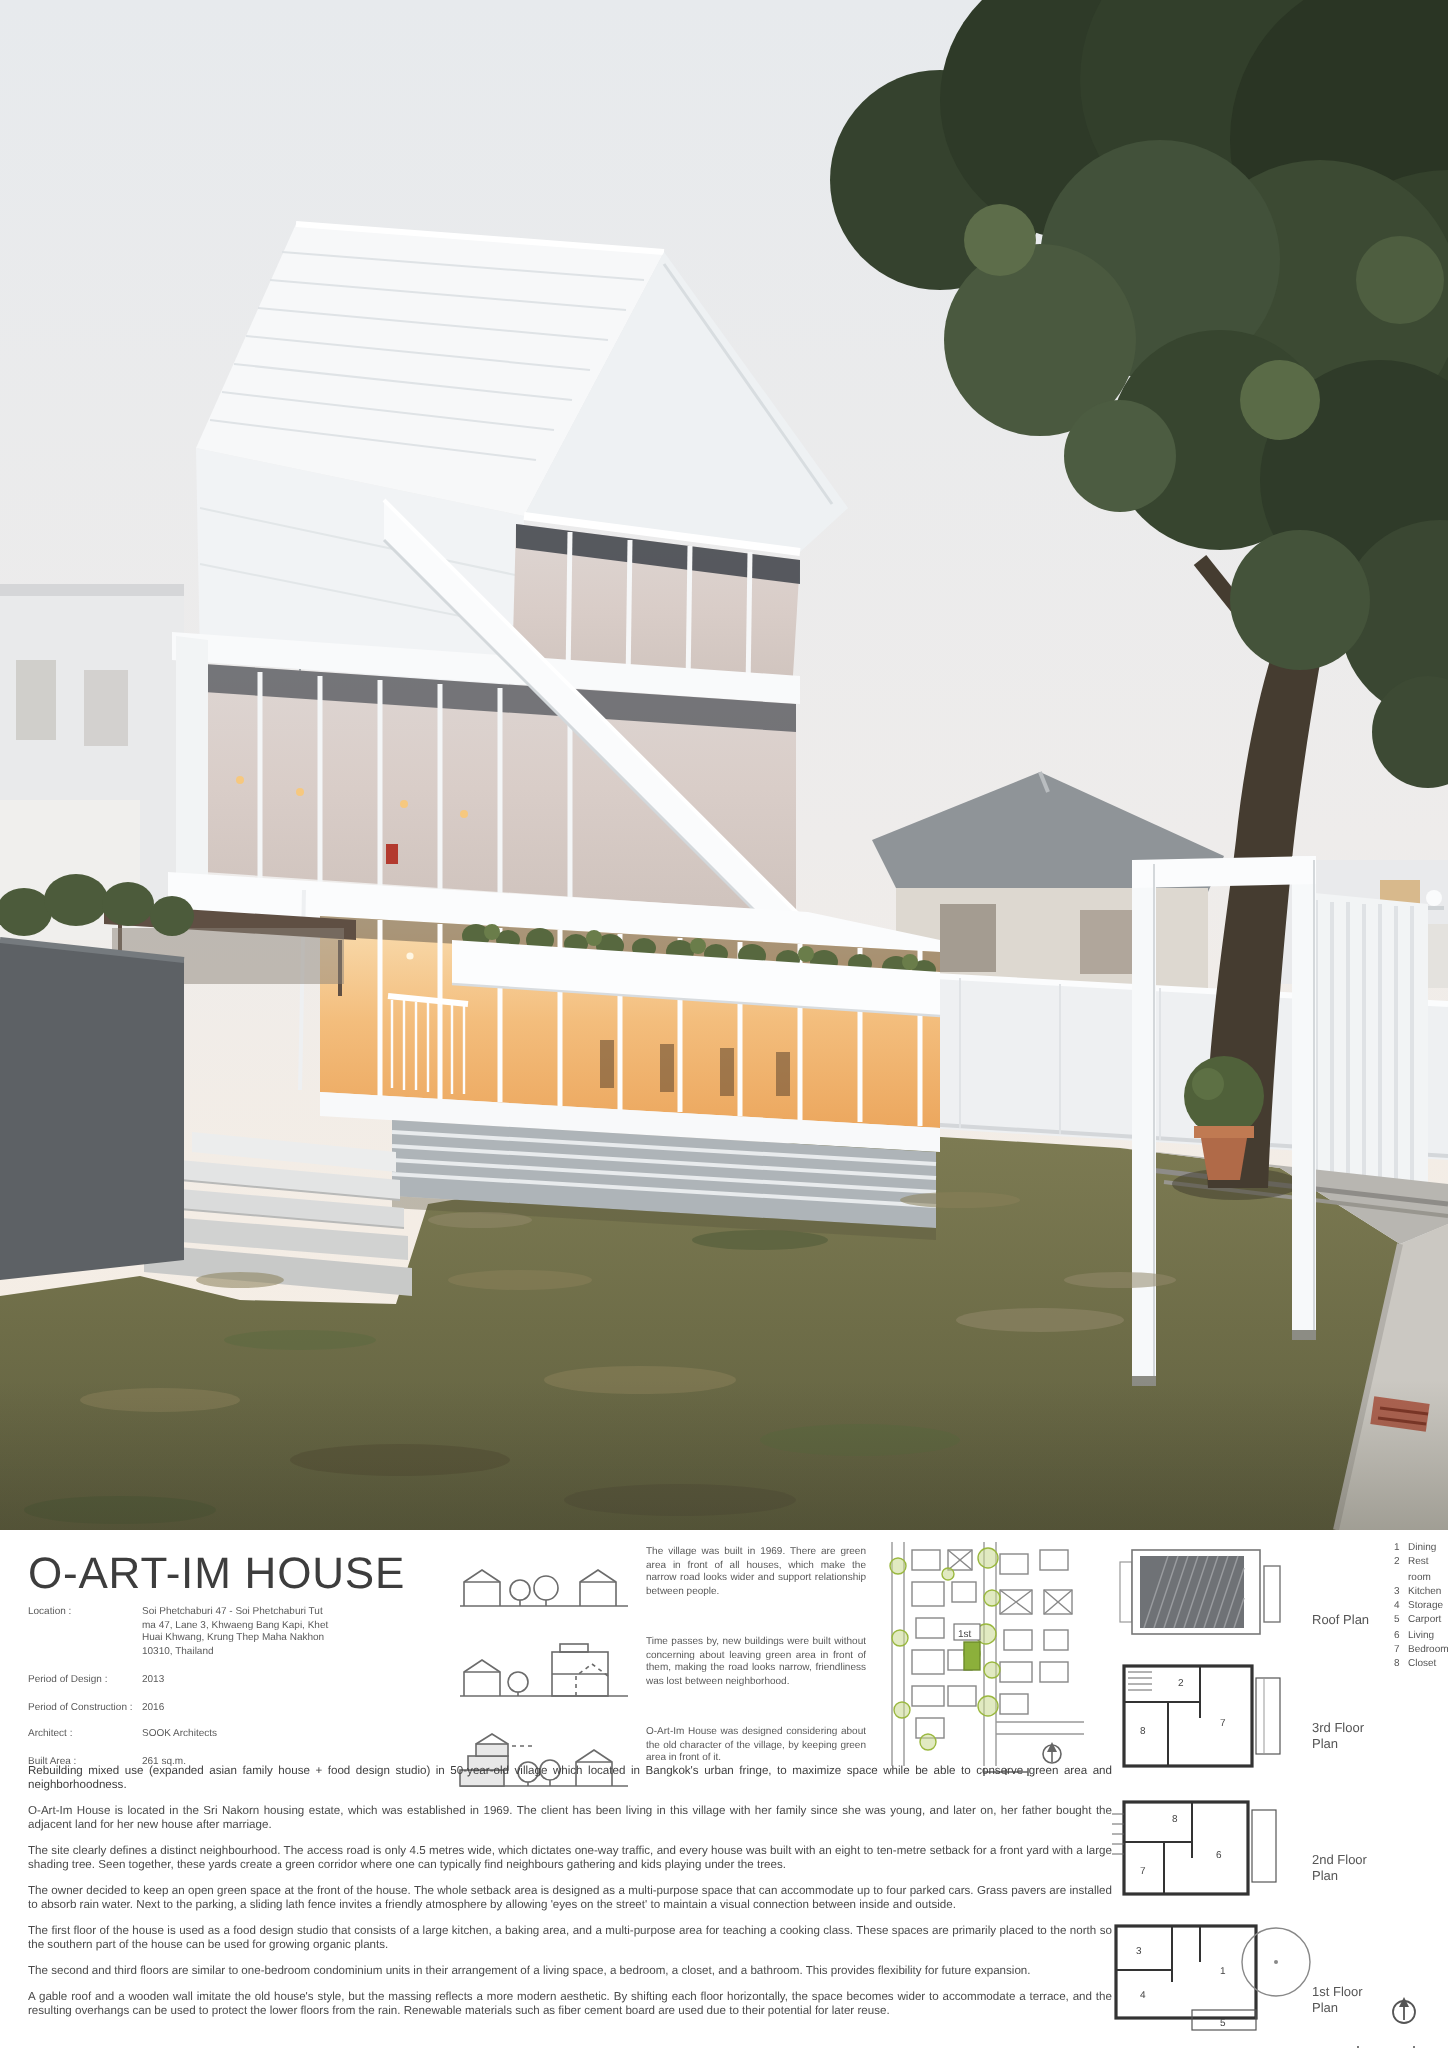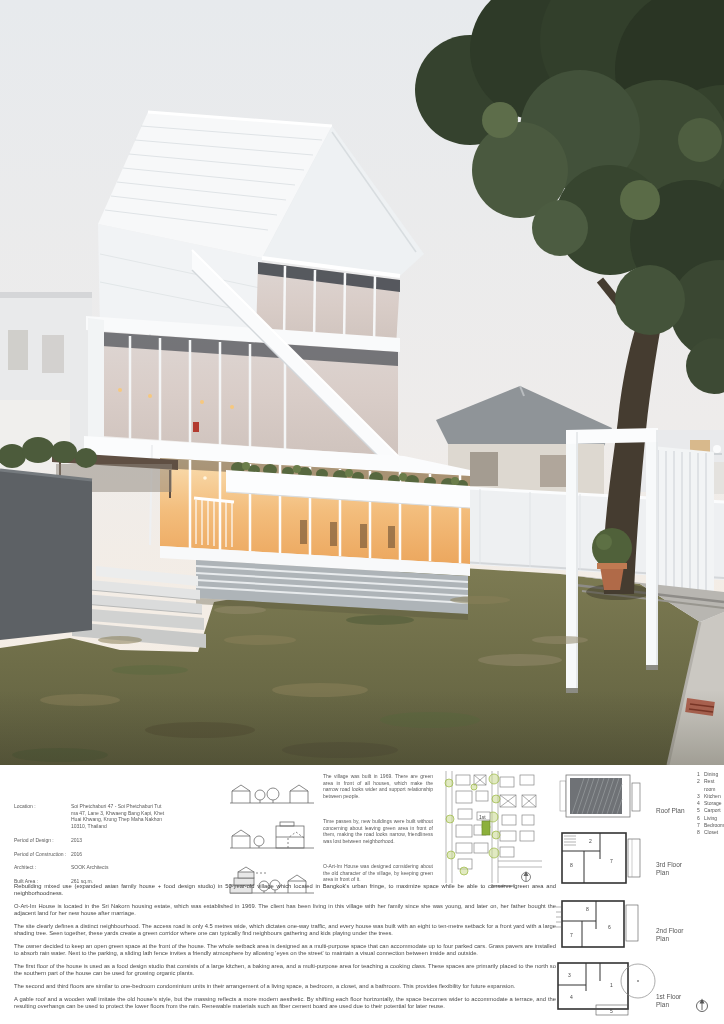--- a/index.html
+++ b/index.html
@@ -369,20 +369,21 @@
         <ellipse cx="340" cy="750" rx="58" ry="8" fill="#55513a"></ellipse>
         <ellipse cx="240" cy="610" rx="26" ry="4" fill="#93896b"></ellipse>
         <ellipse cx="120" cy="640" rx="22" ry="4" fill="#8a8059"></ellipse>
       </g>
       <rect x="0" y="690" width="724" height="75" fill="url(#vignG)"></rect>
     </svg>
   </div>
 
   <div class="board">
 
+    <div class="board-title">O-ART-IM HOUSE</div>
 
     <div class="info">
       <div class="info-row loc">
         <div class="info-label">Location :</div>
         <div class="info-value">Soi Phetchaburi 47 - Soi Phetchaburi Tut ma 47, Lane 3, Khwaeng Bang Kapi, Khet Huai Khwang, Krung Thep Maha Nakhon 10310, Thailand</div>
       </div>
       <div class="info-row">
         <div class="info-label">Period of Design :</div>
         <div class="info-value">2013</div>
       </div>

